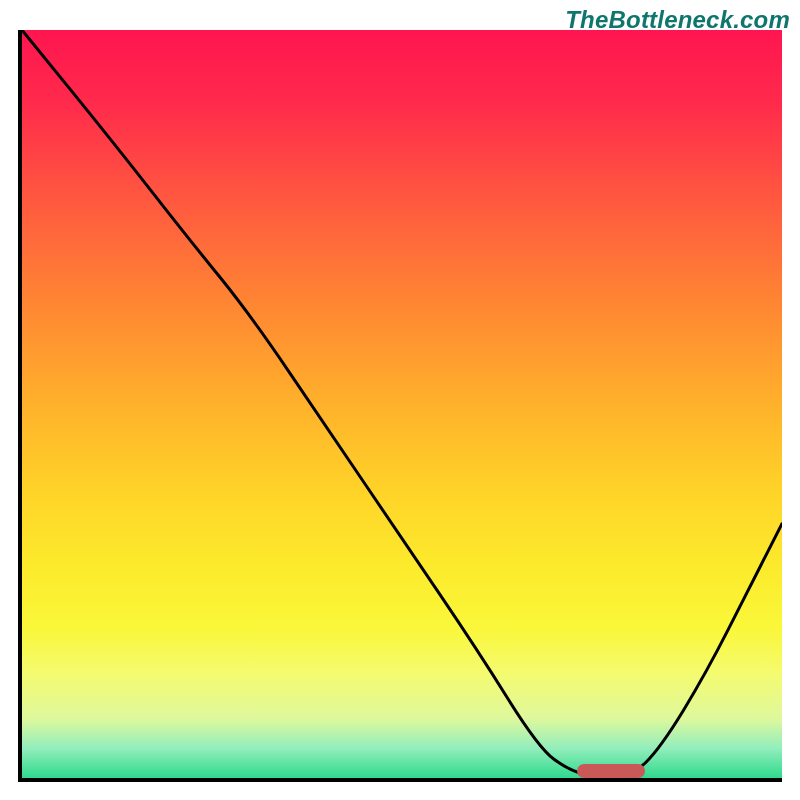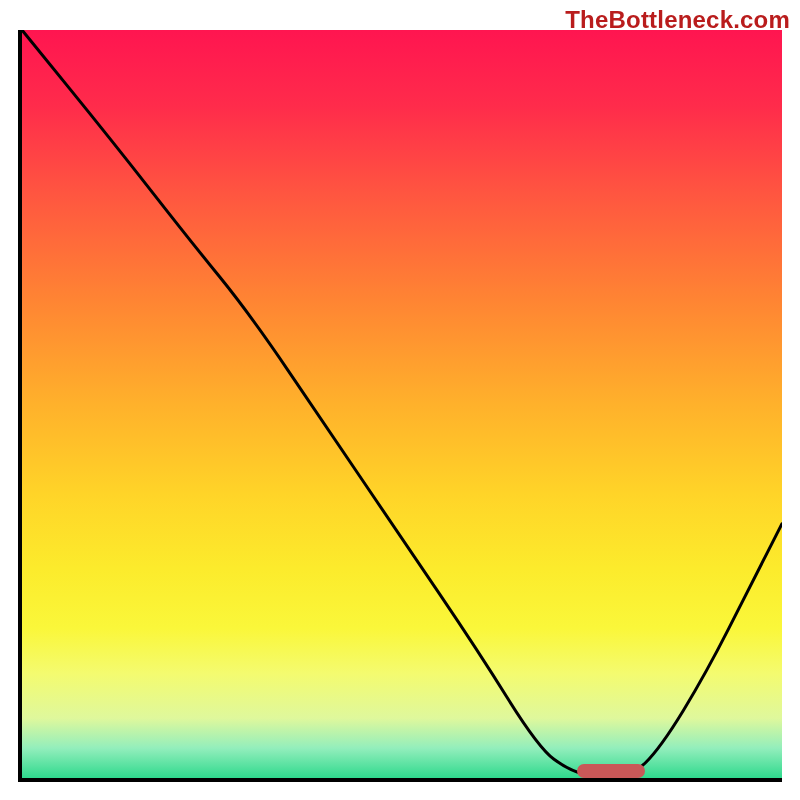--- a/index.html
+++ b/index.html
@@ -14,23 +14,24 @@
     position: relative;
     width: 800px;
     height: 800px;
   }
   .watermark {
     position: absolute;
     top: 6px;
     right: 10px;
     font-size: 24px;
     font-weight: 600;
-    color: #b91c1c;
+    color: #0f766e;
     letter-spacing: 0.2px;
     z-index: 5;
+    font-style: italic;
   }
   .plot {
     position: absolute;
     left: 18px;
     top: 30px;
     width: 764px;
     height: 752px;
     border-left: 4px solid #000;
     border-bottom: 4px solid #000;
     box-sizing: border-box;

